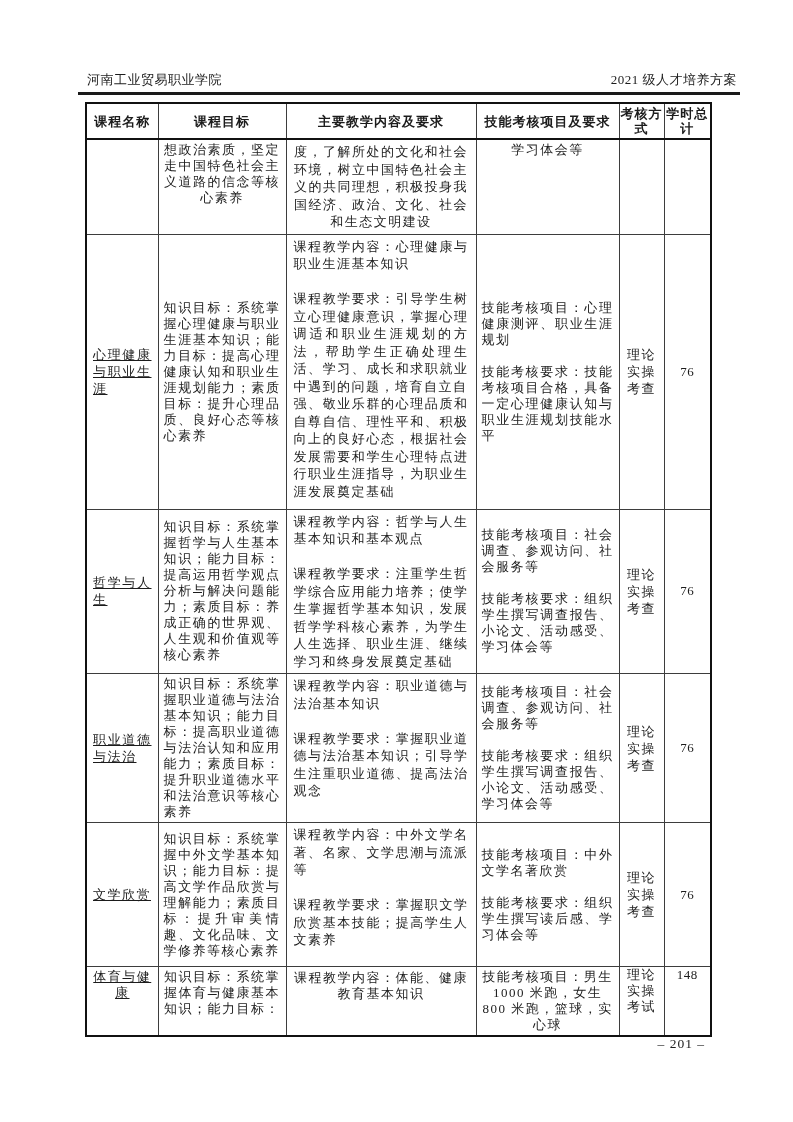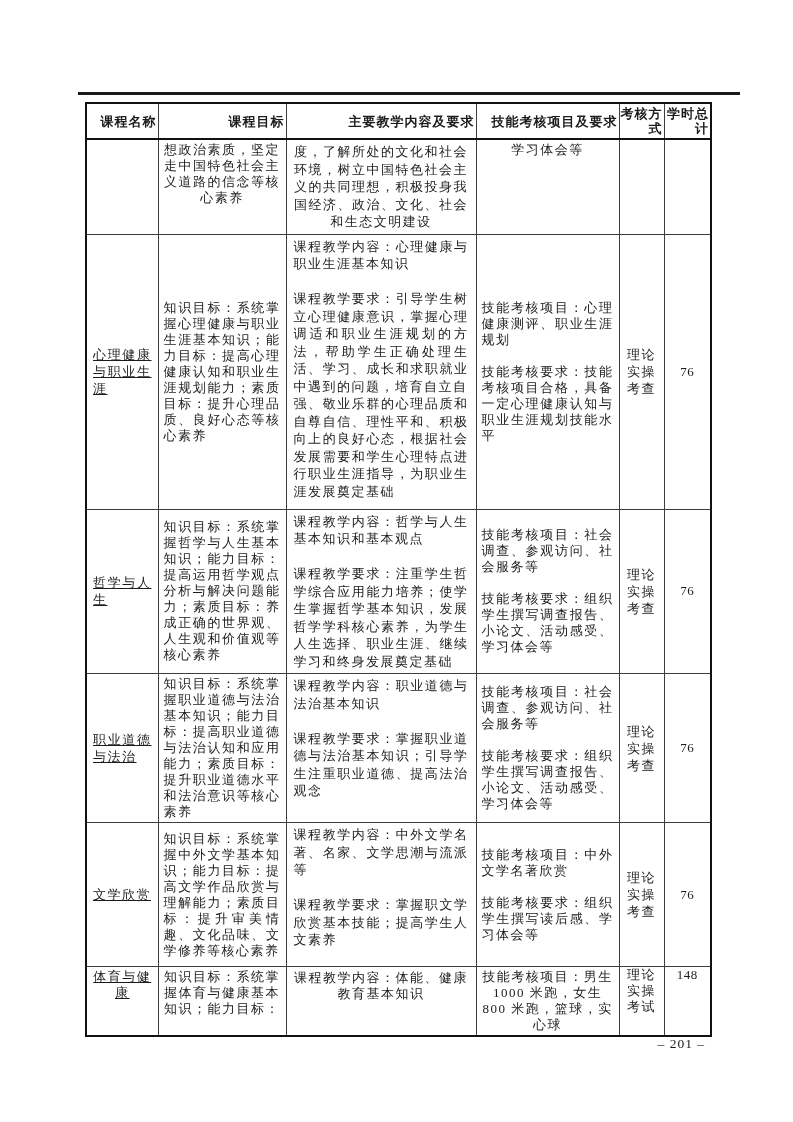--- a/index.html
+++ b/index.html
@@ -30,21 +30,21 @@
   th,td{
     border:1px solid #3d3d3d;
     font-size:13px;
     letter-spacing:1.5px;
     overflow:hidden;
     vertical-align:middle;
   }
   thead tr{height:35px;}
   thead th{
     font-weight:bold;
-    text-align:right;
+    text-align:center;
     line-height:15px;
     letter-spacing:1px;
     border-bottom:2px solid #111;
     padding:2px 1px;
   }
   tbody tr:nth-child(1){height:91px;}
   tbody tr:nth-child(2){height:275px;}
   tbody tr:nth-child(3){height:164px;}
   tbody tr:nth-child(4){height:149px;}
   tbody tr:nth-child(5){height:144px;}
@@ -66,20 +66,24 @@
   .page-footer{
     position:absolute;top:1036px;right:88px;
     font-size:13.5px;letter-spacing:1px;
   }
 </style>
 </head>
 <body>
 
 <div class="page">
 
+  <div class="page-header">
+    <span>河南工业贸易职业学院</span>
+    <span>2021 级人才培养方案</span>
+  </div>
 
   <div class="header-rule"></div>
 
   <table class="course-table">
     <colgroup>
       <col style="width:72px">
         <col style="width:128px">
         <col style="width:190px">
       <col style="width:143px">
         <col style="width:45px">

